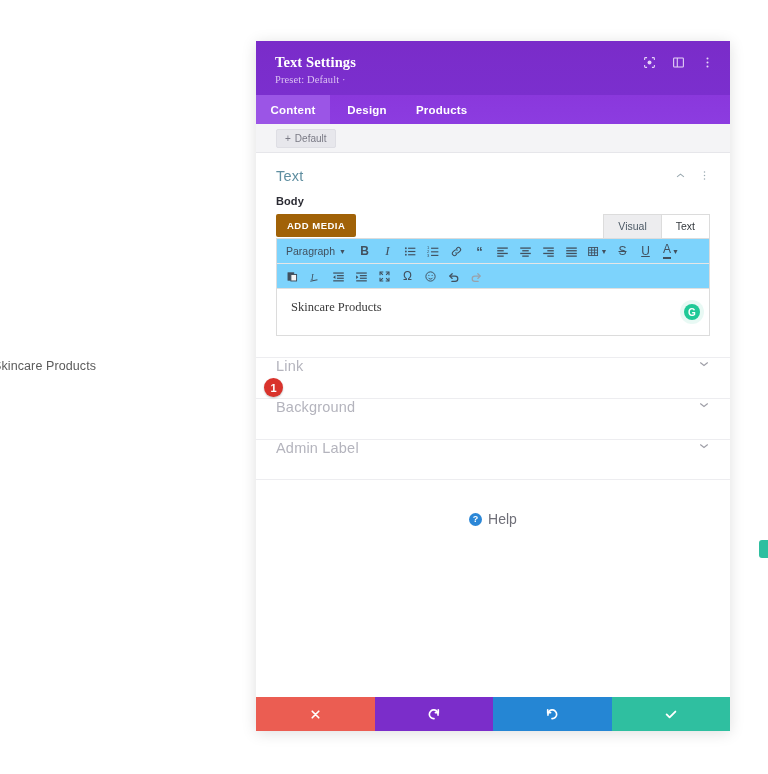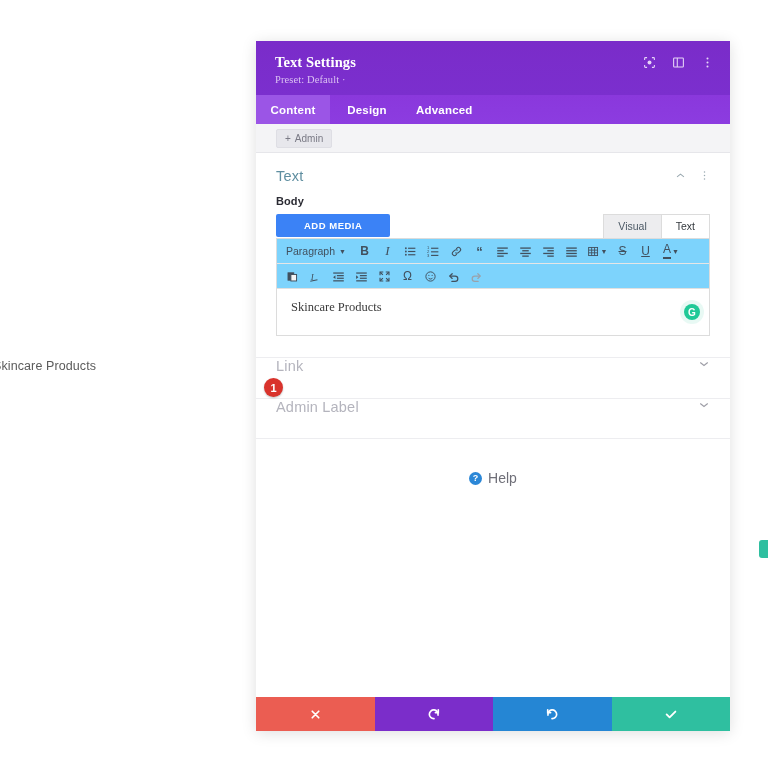--- a/index.html
+++ b/index.html
@@ -94,23 +94,23 @@
   .sect-title { font-size: 14.5px; color: #5e8ea0; letter-spacing: .2px; }
   .sect-ctrls { display: flex; align-items: center; gap: 13px; color: #9aa9b0; }
 
   
   .field-wrap { padding: 0 20px; }
   .field-label { font-size: 11px; color: #2b2b33; font-weight: bold; margin-bottom: 7px; letter-spacing: .1px; }
 
   .editor-top { position: relative; height: 24px; }
   .addmedia {
     position: absolute; left: 0; top: 0;
-    background: #3b82f6; color: #ffffff;
+    background: #a16207; color: #ffffff;
     font-size: 9.5px; font-weight: bold; letter-spacing: .5px;
-    padding: 6px 28px; border-radius: 2px; cursor: pointer;
+    padding: 6px 11px; border-radius: 2px; cursor: pointer;
     border: 0;
   }
   .vt-tabs { position: absolute; right: 0; top: 0; display: flex; }
   .vt-tab {
     font-size: 10.5px; color: #4d5a66;
     padding: 5px 14px 6px 14px; cursor: pointer;
     border: 1px solid #dcdcdc; border-bottom: none;
     background: #ededef;
   }
   .vt-tab + .vt-tab { border-left: none; }
@@ -233,27 +233,27 @@
               <circle cx="8" cy="8" r="1.25"></circle>
               <circle cx="8" cy="13" r="1.25"></circle>
           </svg>
         </span>
       </div>
     </div>
 
     <div class="tabbar">
       <div class="tab active">Content</div>
       <div class="tab">Design</div>
-      <div class="tab">Advanced</div>
+      <div class="tab">Products</div>
     </div>
 
     <div class="searchbar">
       <div class="filter-btn">
         <span>+</span>
-        <span>Admin</span>
+        <span>Default</span>
       </div>
     </div>
 
     <div class="modal-body">
 
       <div class="step-badge">1</div>
 
       <div class="sect-head">
         <div class="sect-title">Text</div>
         <div class="sect-ctrls">
@@ -452,20 +452,28 @@
       <div class="accordion">
         <div class="acc-row">
           <span class="acc-label">Link</span>
           <span class="acc-caret">
             <svg width="12" height="12" viewBox="0 0 16 16" fill="none" stroke="currentColor" stroke-width="1.5">
                 <path d="M3 6l5 4 5-4"></path>
               </svg>
           </span>
         </div>
         <div class="acc-row">
+          <span class="acc-label">Background</span>
+          <span class="acc-caret">
+            <svg width="12" height="12" viewBox="0 0 16 16" fill="none" stroke="currentColor" stroke-width="1.5">
+                <path d="M3 6l5 4 5-4"></path>
+              </svg>
+          </span>
+        </div>
+        <div class="acc-row">
           <span class="acc-label">Admin Label</span>
           <span class="acc-caret">
             <svg width="12" height="12" viewBox="0 0 16 16" fill="none" stroke="currentColor" stroke-width="1.5">
                 <path d="M3 6l5 4 5-4"></path>
               </svg>
           </span>
         </div>
       </div>
 
       <div class="help-wrap">

